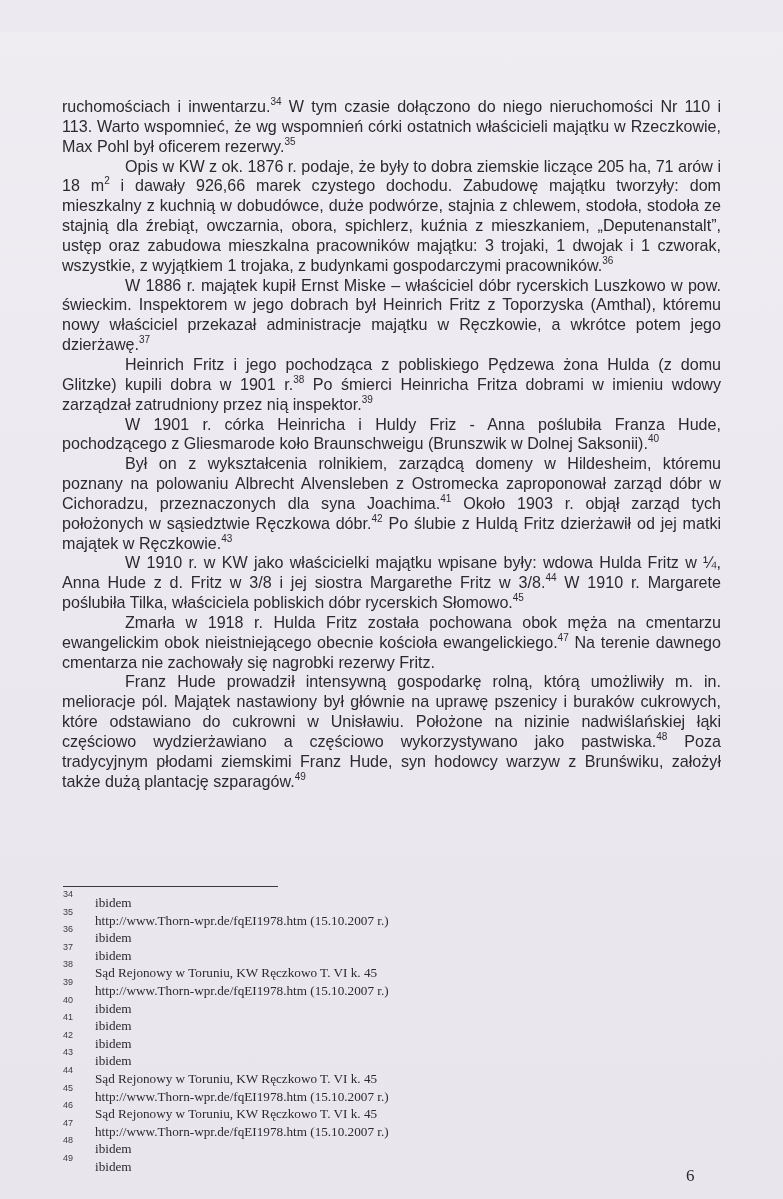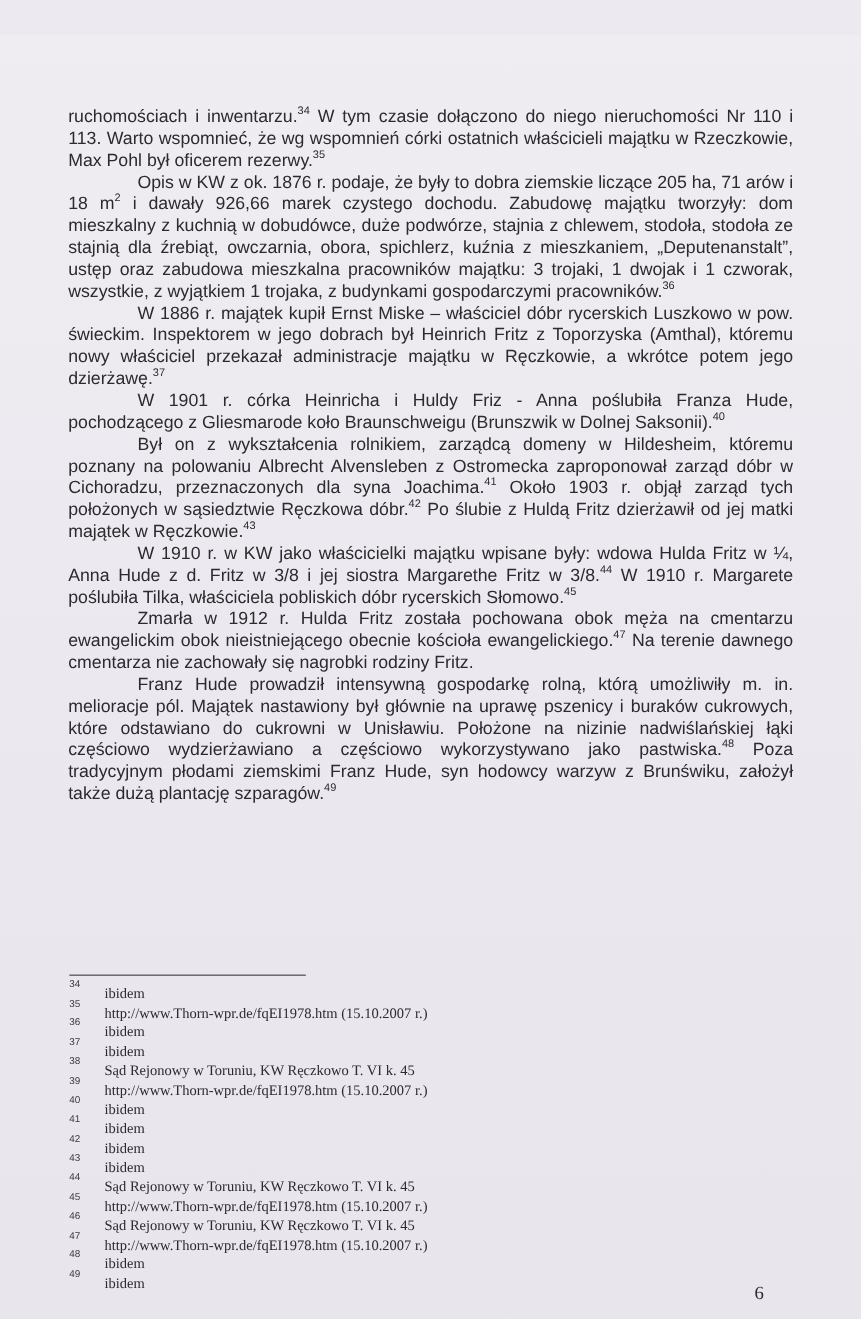--- a/index.html
+++ b/index.html
@@ -103,29 +103,30 @@
 <div class="page">
 
   <div class="body-text">
 
     <p><span>ruchomościach i inwentarzu.</span><sup>34</sup><span> W tym czasie dołączono do niego nieruchomości Nr 110 i 113. Warto wspomnieć, że wg wspomnień córki ostatnich właścicieli majątku w Rzeczkowie, Max Pohl był oficerem rezerwy.</span><sup>35</sup></p>
 
     <p class="indent"><span>Opis w KW z ok. 1876 r. podaje, że były to dobra ziemskie liczące 205 ha, 71 arów i 18 m</span><sup>2</sup><span> i dawały 926,66 marek czystego dochodu. Zabudowę majątku tworzyły: dom mieszkalny z kuchnią w dobudówce, duże podwórze, stajnia z chlewem, stodoła, stodoła ze stajnią dla źrebiąt, owczarnia, obora, spichlerz, kuźnia z mieszkaniem, „Deputenanstalt”, ustęp oraz zabudowa mieszkalna pracowników majątku: 3 trojaki, 1 dwojak i 1 czworak, wszystkie, z wyjątkiem 1 trojaka, z budynkami gospodarczymi pracowników.</span><sup>36</sup></p>
 
     <p class="indent"><span>W 1886 r. majątek kupił Ernst Miske – właściciel dóbr rycerskich Luszkowo w pow. świeckim. Inspektorem w jego dobrach był Heinrich Fritz z Toporzyska (Amthal), któremu nowy właściciel przekazał administracje majątku w Ręczkowie, a wkrótce potem jego dzierżawę.</span><sup>37</sup></p>
 
+    <p class="indent"><span>Heinrich Fritz i jego pochodząca z pobliskiego Pędzewa żona Hulda (z domu Glitzke) kupili dobra w 1901 r.</span><sup>38</sup><span> Po śmierci Heinricha Fritza dobrami w imieniu wdowy zarządzał zatrudniony przez nią inspektor.</span><sup>39</sup></p>
 
     <p class="indent"><span>W 1901 r. córka Heinricha i Huldy Friz - Anna poślubiła Franza Hude, pochodzącego z Gliesmarode koło  Braunschweigu (Brunszwik w Dolnej Saksonii).</span><sup>40</sup></p>
 
     <p class="indent"><span>Był on z wykształcenia rolnikiem, zarządcą domeny w Hildesheim, któremu poznany na polowaniu Albrecht Alvensleben z Ostromecka zaproponował zarząd dóbr w Cichoradzu, przeznaczonych dla syna Joachima.</span><sup>41</sup><span> Około 1903 r. objął zarząd tych położonych  w sąsiedztwie Ręczkowa dóbr.</span><sup>42</sup><span> Po ślubie z Huldą Fritz dzierżawił od jej matki majątek w Ręczkowie.</span><sup>43</sup></p>
 
     <p class="indent"><span>W 1910 r. w KW jako właścicielki majątku wpisane były: wdowa Hulda Fritz w ¼, Anna Hude z d. Fritz w 3/8 i jej siostra Margarethe Fritz w 3/8.</span><sup>44</sup><span>  W 1910 r. Margarete poślubiła Tilka, właściciela pobliskich dóbr rycerskich Słomowo.</span><sup>45</sup></p>
 
 
-    <p class="indent"><span>Zmarła w 1912 r. Hulda Fritz została pochowana obok męża na cmentarzu ewangelickim obok nieistniejącego obecnie kościoła ewangelickiego.</span><sup>47</sup><span> Na terenie dawnego cmentarza nie zachowały się nagrobki rodziny Fritz.</span></p>
+    <p class="indent"><span>Zmarła w 1918 r. Hulda Fritz została pochowana obok męża na cmentarzu ewangelickim obok nieistniejącego obecnie kościoła ewangelickiego.</span><sup>47</sup><span> Na terenie dawnego cmentarza nie zachowały się nagrobki rezerwy Fritz.</span></p>
 
     <p class="indent"><span>Franz Hude prowadził intensywną gospodarkę rolną, którą umożliwiły m. in. melioracje pól. Majątek nastawiony był głównie na uprawę pszenicy i buraków cukrowych, które odstawiano do  cukrowni w Unisławiu. Położone na nizinie nadwiślańskiej łąki częściowo wydzierżawiano a częściowo wykorzystywano jako pastwiska.</span><sup>48</sup><span> Poza tradycyjnym płodami ziemskimi Franz Hude, syn hodowcy warzyw z Brunświku,  założył także dużą plantację szparagów.</span><sup>49</sup></p>
   </div>
 
   <div class="footnote-rule"></div>
 
   <div class="footnotes">
     <div class="fn">
         <span class="fn-num">34</span>
         <span class="fn-text">ibidem</span>

